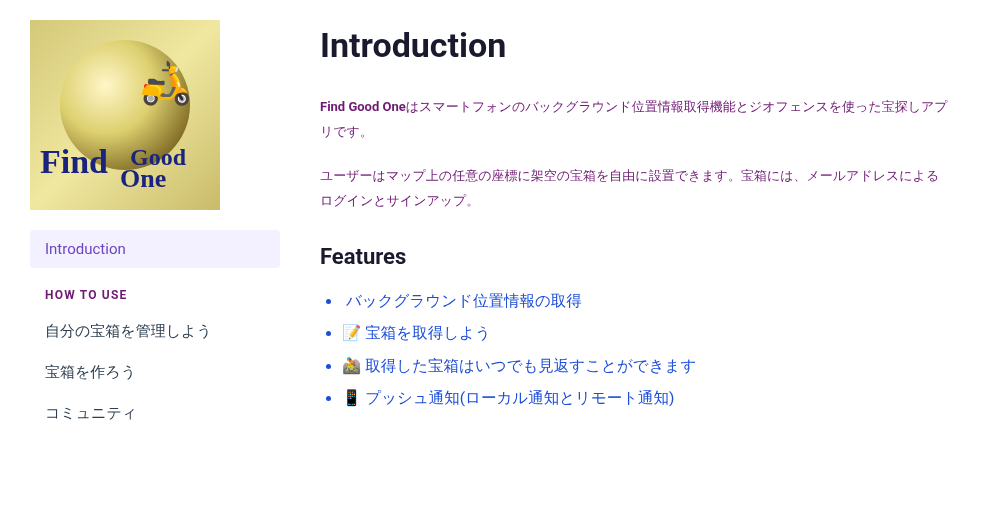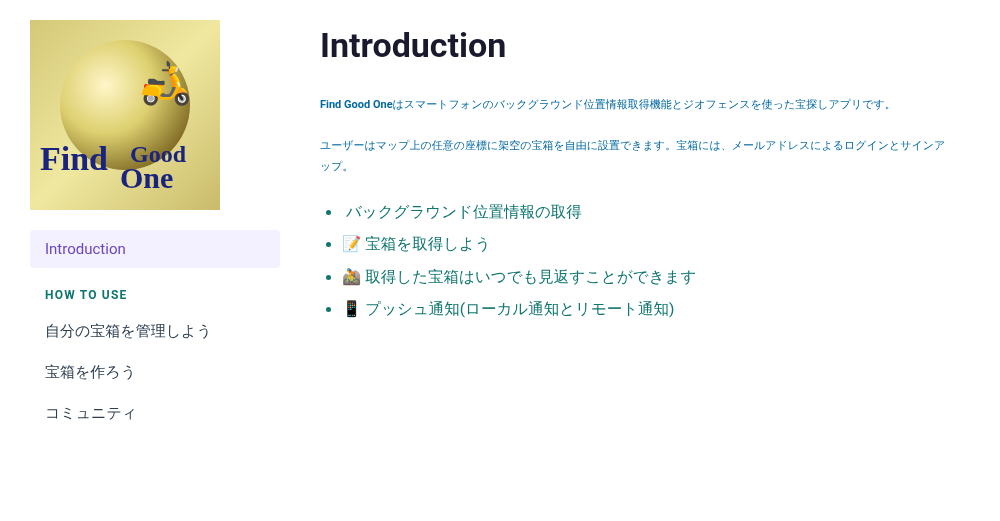--- a/index.html
+++ b/index.html
@@ -3,31 +3,31 @@
   <meta charset="utf-8">
   <style>
     * { margin: 0; padding: 0; box-sizing: border-box; }
     body { font-family: -apple-system, BlinkMacSystemFont, "Segoe UI", Roboto, sans-serif; color: #2c3e50; background: #fff; display: flex; }
     .sidebar { width: 280px; padding: 20px 0 20px 30px; flex-shrink: 0; }
     .logo { width: 190px; height: 190px; background: linear-gradient(135deg, #d4c878 0%, #f0e8a0 50%, #c9bb6a 100%); margin-bottom: 20px; display: flex; flex-direction: column; justify-content: center; align-items: center; position: relative; overflow: hidden; }
     .logo-globe { width: 130px; height: 130px; background: radial-gradient(ellipse at 35% 35%, #fff6c8 0%, #ddd070 40%, #7a6520 80%, #3a2f10 100%); border-radius: 50%; position: relative; margin-top: -20px; }
     .logo-scooter { position: absolute; top: 38px; right: 28px; font-size: 42px; transform: scaleX(-1); }
     .logo-text { position: absolute; bottom: 20px; left: 10px; font-family: "Times New Roman", serif; font-weight: 700; font-size: 34px; color: #1a237e; line-height: 0.8; }
     .logo-text .good { font-size: 24px; display: inline-block; vertical-align: top; margin-left: 22px; }
-    .logo-text .one { font-size: 30px; display: block; margin-left: 80px; margin-top: -6px; }
+    .logo-text .one { font-size: 26px; display: block; margin-left: 80px; margin-top: -6px; }
     .nav-item { padding: 10px 15px; font-size: 15px; color: #2c3e50; cursor: pointer; border-radius: 4px; margin: 2px 0; }
     .nav-item.active { background: #f3f0ff; color: #6b46c1; }
-    .nav-header { font-size: 12px; font-weight: 700; color: #0f766e; letter-spacing: 1.2px; padding: 18px 15px 8px; text-transform: uppercase; }
+    .nav-header { font-size: 12px; font-weight: 700; color: #701a75; letter-spacing: 1.2px; padding: 18px 15px 8px; text-transform: uppercase; }
     .content { flex: 1; padding: 25px 50px 25px 40px; max-width: 720px; }
     h1 { font-size: 34px; font-weight: 700; color: #1a1a2e; margin-bottom: 30px; }
     h2 { font-size: 22px; font-weight: 700; color: #1a1a2e; margin: 30px 0 18px; }
-    p { font-size: 11px; line-height: 1.9; color: #0369a1; margin-bottom: 20px; }
+    p { font-size: 13px; line-height: 1.9; color: #701a75; margin-bottom: 20px; }
     p strong { font-weight: 700; }
     ul { list-style: disc; padding-left: 22px; }
-    li { font-size: 15.5px; line-height: 1.9; color: #0f766e; margin-bottom: 3px; }
+    li { font-size: 15.5px; line-height: 1.9; color: #1d4ed8; margin-bottom: 3px; }
     .emoji { margin-right: 4px; }
   </style>
 </head>
 <body>
 
 <aside class="sidebar">
   <div class="logo">
     <div class="logo-globe"></div>
     <div class="logo-scooter">🛵</div>
     <div class="logo-text">
@@ -40,20 +40,21 @@
   <div class="nav-item">宝箱を作ろう</div>
   <div class="nav-item">コミュニティ</div>
 </aside>
 
 <main class="content">
   <h1>Introduction</h1>
   <p>
     <strong>Find Good One</strong><span>はスマートフォンのバックグラウンド位置情報取得機能とジオフェンスを使った宝探しアプリです。</span>
   </p>
   <p>ユーザーはマップ上の任意の座標に架空の宝箱を自由に設置できます。宝箱には、メールアドレスによるログインとサインアップ。</p>
+  <h2>Features</h2>
   <ul>
     <li><span class="emoji"></span><span>バックグラウンド位置情報の取得</span></li>
     <li><span class="emoji">📝</span><span>宝箱を取得しよう</span></li>
     <li><span class="emoji">🚵</span><span>取得した宝箱はいつでも見返すことができます</span></li>
     <li><span class="emoji">📱</span><span>プッシュ通知(ローカル通知とリモート通知)</span></li>
 
   </ul>
 </main>
 
 </body></html>

